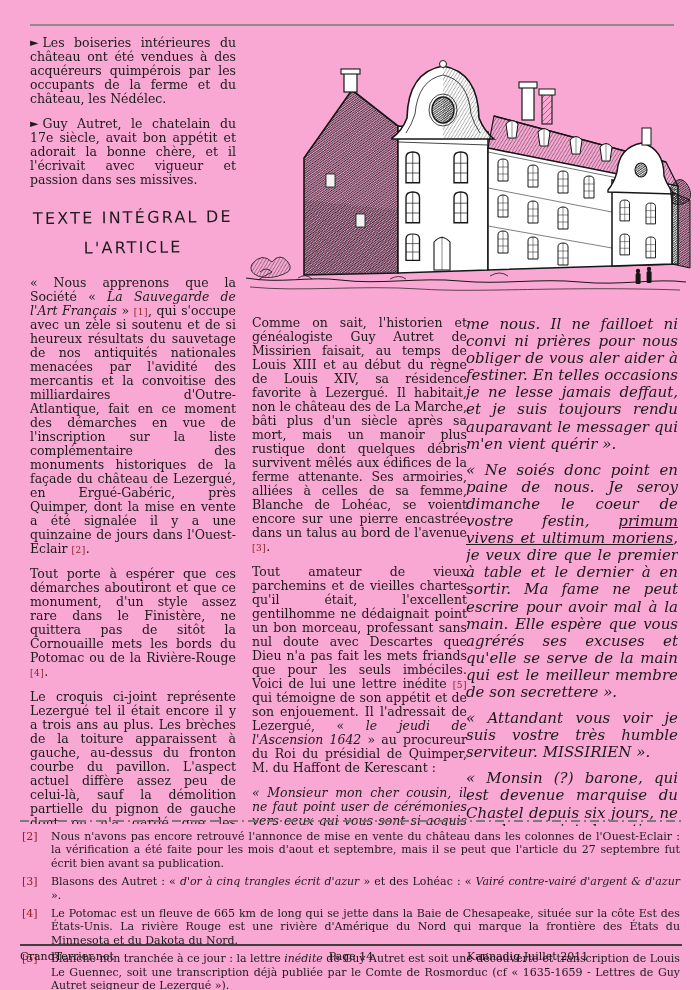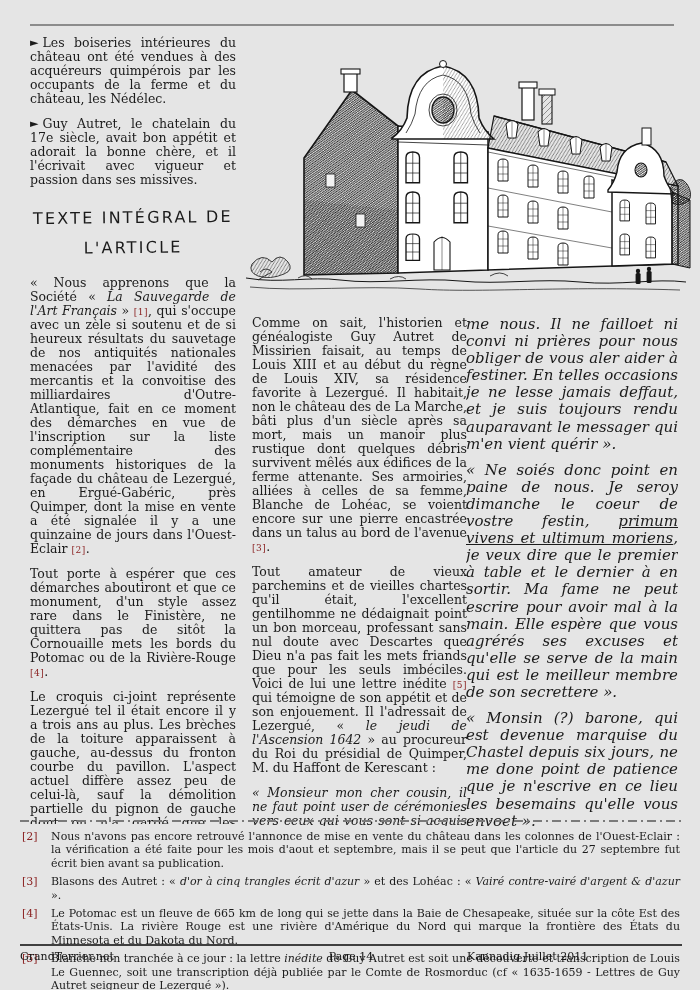--- a/index.html
+++ b/index.html
@@ -1,16 +1,16 @@
 <!DOCTYPE html>
 <html><head>
 <meta charset="utf-8">
 <style>
   html,body{margin:0;padding:0;background:#ffffff;}
-  .page{position:relative;width:700px;height:990px;background:#e5e5e5;overflow:hidden;
+  .page{position:relative;width:700px;height:990px;background:#f9a8d4;overflow:hidden;
         font-family:"DejaVu Serif",serif;color:#1b1b1b;}
   .toprule{position:absolute;top:24px;left:30px;right:26px;height:2px;background:#8c8c8c;}
 
   
   .colL{position:absolute;top:36px;left:30px;width:206px;height:788px;overflow:hidden;}
   .colM{position:absolute;top:316px;left:252px;width:215px;height:510px;overflow:hidden;}
   .colR{position:absolute;top:316px;left:466px;width:212px;height:510px;overflow:hidden;}
   .colL p,.colM p{font-size:12.5px;line-height:1.12;text-align:justify;margin:0 0 11px 0;}
   .colR p{font-size:15px;line-height:1.14;text-align:justify;margin:0 0 9px 0;}
   .bullet{font-size:11px;vertical-align:1px;margin-right:4px;}
@@ -160,20 +160,21 @@
 
   <div class="colM">
     <p><span>Comme on sait, l'historien et généalogiste Guy Autret de Missirien faisait, au temps de Louis XIII et au début du règne de Louis XIV, sa résidence favorite à Lezergué. Il habitait, non le château des de La Marche, bâti plus d'un siècle après sa mort, mais un manoir plus rustique dont quelques débris survivent mêlés aux édifices de la ferme attenante. Ses armoiries, alliées à celles de sa femme, Blanche de Lohéac, se voient encore sur une pierre encastrée dans un talus au bord de l'avenue </span><span class="ref">[3]</span><span>.</span></p>
     <p><span>Tout amateur de vieux parchemins et de vieilles chartes qu'il était, l'excellent gentilhomme ne dédaignait point un bon morceau, professant sans nul doute avec Descartes que Dieu n'a pas fait les mets friands que pour les seuls imbéciles. Voici de lui une lettre inédite </span><span class="ref">[5]</span><span> qui témoigne de son appétit et de son enjouement. Il l'adressait de Lezergué, « </span><span class="it">le jeudi de l'Ascension 1642</span><span> » au procureur du Roi du présidial de Quimper, M. du Haffont de Kerescant :</span></p>
     <p class="it"><span>« Monsieur mon cher cousin, il ne faut point user de cérémonies vers ceux qui vous sont si acquis com-</span></p>
   </div>
 
   <div class="colR">
     <p class="it"><span>me nous. Il ne failloet ni convi ni prières pour nous obliger de vous aler aider à festiner. En telles occasions je ne lesse jamais deffaut, et je suis toujours rendu auparavant le messager qui m'en vient quérir ».</span></p>
     <p class="it"><span>« Ne soiés donc point en paine de nous. Je seroy dimanche le coeur de vostre festin, </span><span class="u">primum vivens et ultimum moriens</span><span>, je veux dire que le premier à table et le dernier à en sortir. Ma fame ne peut escrire pour avoir mal à la main. Elle espère que vous agrérés ses excuses et qu'elle se serve de la main qui est le meilleur membre de son secrettere ».</span></p>
+    <p class="it"><span>« Attandant vous voir je suis vostre très humble serviteur. MISSIRIEN ».</span></p>
     <p class="it"><span>« Monsin (?) barone, qui est devenue marquise du Chastel depuis six jours, ne me done point de patience que je n'escrive en ce lieu les besemains qu'elle vous envoet ».</span></p>
     <p class="sig"><span>L.  (Louis Le Guennec, L'Ouest-Eclair, 27 septembre 1929)</span></p>
     <p class="bracketnote"><span>[ cf. article complet sur le site Grand-Terrier.net en rubrique Patrimoine  ]</span></p>
   </div>
 
   <div class="dashdot"></div>
   <div class="fnotes">
     <div class="fnote">
       <span class="fmark">[2]</span>
       <span class="ftext"><span>Nous n'avons pas encore retrouvé l'annonce de mise en vente du château dans les colonnes de l'Ouest-Eclair : la vérification a été faite pour les mois d'aout et septembre, mais il se peut que l'article du 27 septembre fut écrit bien avant sa publication.</span></span>

